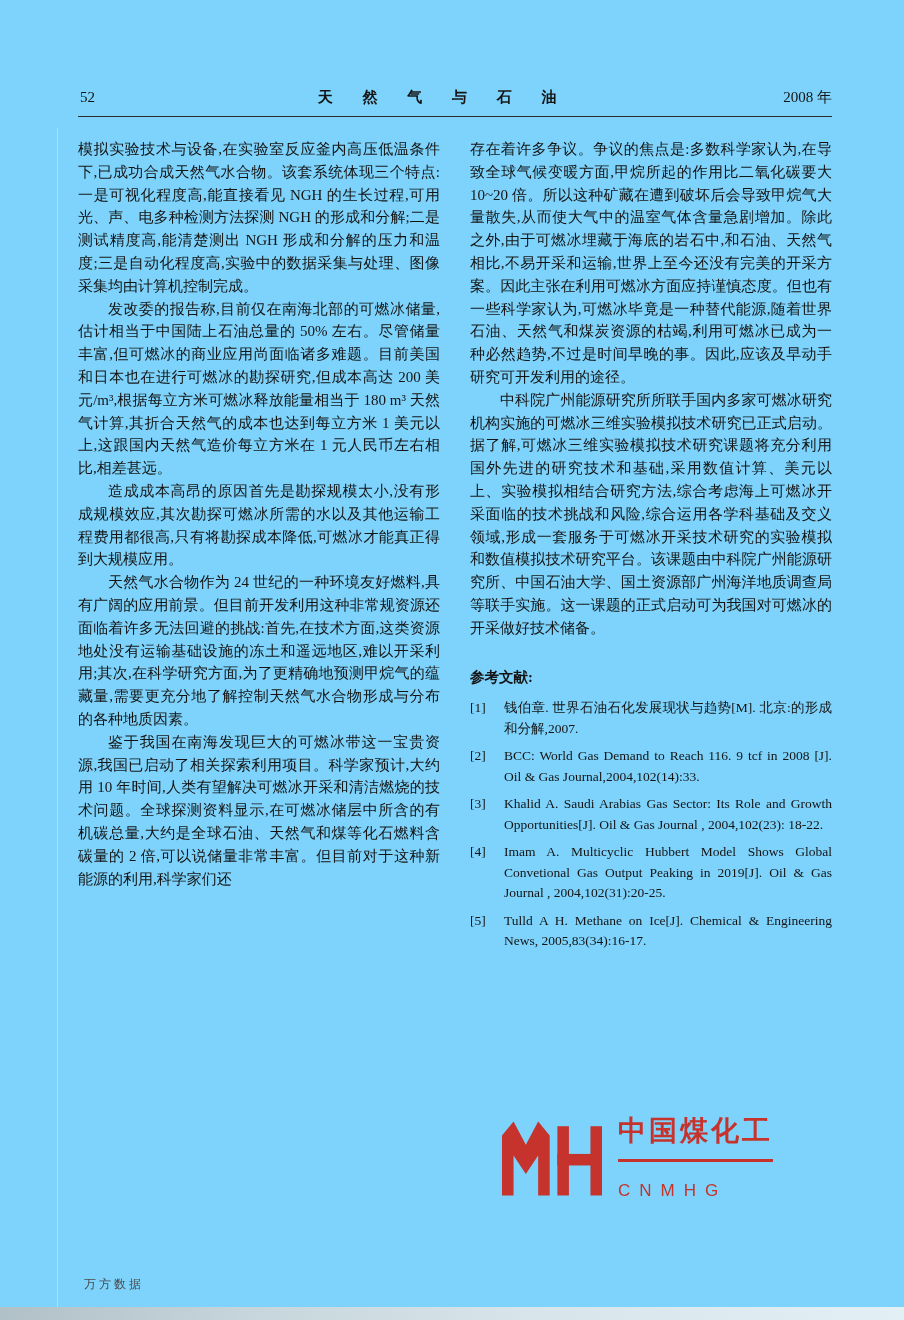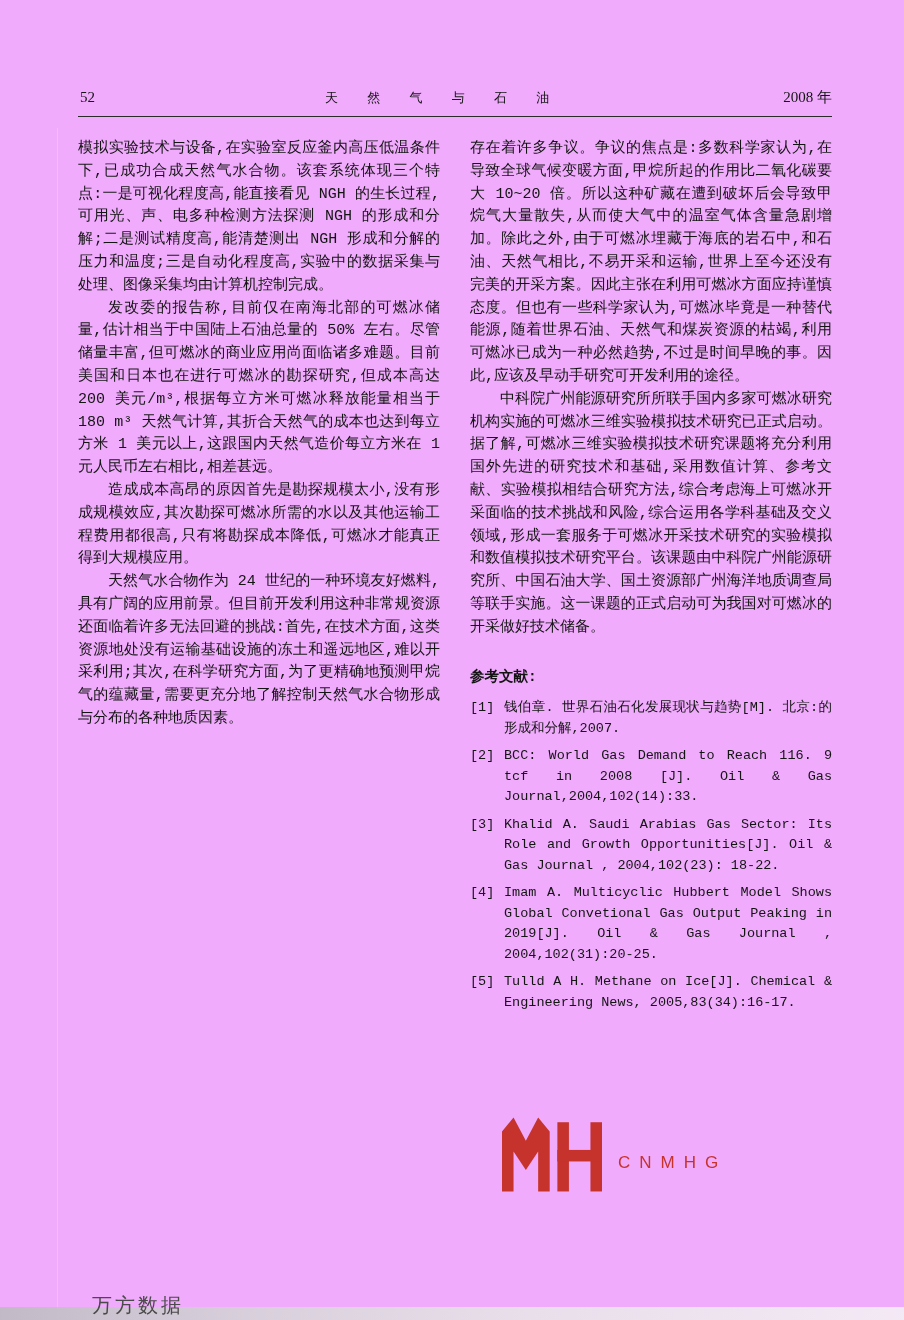--- a/index.html
+++ b/index.html
@@ -1,55 +1,55 @@
 <!DOCTYPE html>
 <html><head>
 <meta charset="utf-8">
 <style>
   html,body{margin:0;padding:0;background:#ffffff;}
   body{
     width:904px;height:1320px;position:relative;overflow:hidden;
     font-family:"Liberation Serif","DejaVu Serif",serif;color:#141414;
   }
-  .page{position:absolute;inset:0;background:#f0abfc;}
+  .page{position:absolute;inset:0;background:#7dd3fc;}
 
   
   .edge-left{position:absolute;left:57px;top:128px;bottom:10px;width:1px;background:#d4d4d2;}
   .edge-bottom{position:absolute;left:0;bottom:0;width:100%;height:13px;
     background:linear-gradient(to right,#b9bdbd 0%,#d4d6d6 28%,#e7e8e8 58%,#f4f4f4 100%);opacity:.85;}
 
   .header{
     position:absolute;top:88px;left:80px;width:752px;
     display:flex;justify-content:space-between;align-items:baseline;
     font-size:15px;
   }
-  .journal{letter-spacing:4px;word-spacing:18px;font-size:13px;}
+  .journal{letter-spacing:4px;word-spacing:18px;font-size:15px;font-weight:bold;}
   .rule{position:absolute;top:116px;left:78px;width:754px;border-top:1.6px solid #2a2a2a;}
 
   .columns{position:absolute;top:138px;left:78px;width:754px;display:flex;gap:30px;}
-  .col{width:362px;font-size:15px;line-height:22.8px;text-align:justify;font-family:Liberation Mono, monospace;}
+  .col{width:362px;font-size:15px;line-height:22.8px;text-align:justify;}
   .col p{margin:0;text-indent:2em;}
   .col p.no-indent{text-indent:0;}
 
   .refs{margin-top:26px;}
   .refs-heading{font-size:14.5px;font-weight:bold;margin-bottom:10px;}
   .ref{display:flex;font-size:13.5px;line-height:20.5px;margin-bottom:7px;text-align:justify;}
   .ref-num{flex:0 0 34px;}
   .ref-text{flex:1;}
 
   .logo{position:absolute;top:1112px;left:502px;display:flex;align-items:center;gap:16px;}
   .logo-mark svg{display:block;}
   .logo-cn{font-size:28px;font-weight:600;color:#c5332c;letter-spacing:3px;
     border-bottom:3px solid #c5332c;padding-bottom:9px;
     font-family:"Liberation Sans","DejaVu Sans",sans-serif;}
   .logo-en{font-size:17px;color:#c5332c;letter-spacing:9px;margin-top:19px;
     font-family:"Liberation Sans","DejaVu Sans",sans-serif;}
 
-  .watermark{position:absolute;left:92px;top:1276px;font-size:20px;color:#4a4a4a;
-    letter-spacing:3px;font-family:"Liberation Sans","DejaVu Sans",sans-serif;margin-top:16px;}
+  .watermark{position:absolute;left:84px;top:1276px;font-size:12px;color:#4a4a4a;
+    letter-spacing:3px;font-family:"Liberation Sans","DejaVu Sans",sans-serif;}
 </style>
 </head>
 <body>
 
 <div class="page">
 
   <div class="edge-left"></div>
   <div class="edge-bottom"></div>
 
   <div class="header">
@@ -59,25 +59,26 @@
   </div>
   <div class="rule"></div>
 
   <div class="columns">
 
     <div class="col">
       <p class="no-indent">模拟实验技术与设备,在实验室反应釜内高压低温条件下,已成功合成天然气水合物。该套系统体现三个特点:一是可视化程度高,能直接看见 NGH 的生长过程,可用光、声、电多种检测方法探测 NGH 的形成和分解;二是测试精度高,能清楚测出 NGH 形成和分解的压力和温度;三是自动化程度高,实验中的数据采集与处理、图像采集均由计算机控制完成。</p>
       <p>发改委的报告称,目前仅在南海北部的可燃冰储量,估计相当于中国陆上石油总量的 50% 左右。尽管储量丰富,但可燃冰的商业应用尚面临诸多难题。目前美国和日本也在进行可燃冰的勘探研究,但成本高达 200 美元/m³,根据每立方米可燃冰释放能量相当于 180 m³ 天然气计算,其折合天然气的成本也达到每立方米 1 美元以上,这跟国内天然气造价每立方米在 1 元人民币左右相比,相差甚远。</p>
       <p>造成成本高昂的原因首先是勘探规模太小,没有形成规模效应,其次勘探可燃冰所需的水以及其他运输工程费用都很高,只有将勘探成本降低,可燃冰才能真正得到大规模应用。</p>
       <p>天然气水合物作为 24 世纪的一种环境友好燃料,具有广阔的应用前景。但目前开发利用这种非常规资源还面临着许多无法回避的挑战:首先,在技术方面,这类资源地处没有运输基础设施的冻土和遥远地区,难以开采利用;其次,在科学研究方面,为了更精确地预测甲烷气的蕴藏量,需要更充分地了解控制天然气水合物形成与分布的各种地质因素。</p>
+      <p>鉴于我国在南海发现巨大的可燃冰带这一宝贵资源,我国已启动了相关探索利用项目。科学家预计,大约用 10 年时间,人类有望解决可燃冰开采和清洁燃烧的技术问题。全球探测资料显示,在可燃冰储层中所含的有机碳总量,大约是全球石油、天然气和煤等化石燃料含碳量的 2 倍,可以说储量非常丰富。但目前对于这种新能源的利用,科学家们还</p>
     </div>
 
     <div class="col">
       <p class="no-indent">存在着许多争议。争议的焦点是:多数科学家认为,在导致全球气候变暖方面,甲烷所起的作用比二氧化碳要大 10~20 倍。所以这种矿藏在遭到破坏后会导致甲烷气大量散失,从而使大气中的温室气体含量急剧增加。除此之外,由于可燃冰埋藏于海底的岩石中,和石油、天然气相比,不易开采和运输,世界上至今还没有完美的开采方案。因此主张在利用可燃冰方面应持谨慎态度。但也有一些科学家认为,可燃冰毕竟是一种替代能源,随着世界石油、天然气和煤炭资源的枯竭,利用可燃冰已成为一种必然趋势,不过是时间早晚的事。因此,应该及早动手研究可开发利用的途径。</p>
-      <p>中科院广州能源研究所所联手国内多家可燃冰研究机构实施的可燃冰三维实验模拟技术研究已正式启动。据了解,可燃冰三维实验模拟技术研究课题将充分利用国外先进的研究技术和基础,采用数值计算、参考文献、实验模拟相结合研究方法,综合考虑海上可燃冰开采面临的技术挑战和风险,综合运用各学科基础及交义领域,形成一套服务于可燃冰开采技术研究的实验模拟和数值模拟技术研究平台。该课题由中科院广州能源研究所、中国石油大学、国土资源部广州海洋地质调查局等联手实施。这一课题的正式启动可为我国对可燃冰的开采做好技术储备。</p>
+      <p>中科院广州能源研究所所联手国内多家可燃冰研究机构实施的可燃冰三维实验模拟技术研究已正式启动。据了解,可燃冰三维实验模拟技术研究课题将充分利用国外先进的研究技术和基础,采用数值计算、美元以上、实验模拟相结合研究方法,综合考虑海上可燃冰开采面临的技术挑战和风险,综合运用各学科基础及交义领域,形成一套服务于可燃冰开采技术研究的实验模拟和数值模拟技术研究平台。该课题由中科院广州能源研究所、中国石油大学、国土资源部广州海洋地质调查局等联手实施。这一课题的正式启动可为我国对可燃冰的开采做好技术储备。</p>
 
       <div class="refs">
         <div class="refs-heading">参考文献:</div>
 
         <div class="ref">
           <span class="ref-num">[1]</span>
           <span class="ref-text">钱伯章. 世界石油石化发展现状与趋势[M]. 北京:的形成和分解,2007.</span>
         </div>
         <div class="ref">
           <span class="ref-num">[2]</span>
@@ -105,19 +106,20 @@
       <svg width="100" height="82" viewBox="0 0 130 100" aria-hidden="true">
         <g fill="#c5332c">
           <polygon points="0,100 0,22 15,4 31,34 47,4 62,22 62,100 47,100 47,48 31,72 15,48 15,100"></polygon>
           <rect x="72" y="10" width="15" height="90"></rect>
           <rect x="115" y="10" width="15" height="90"></rect>
           <rect x="72" y="46" width="58" height="15"></rect>
         </g>
       </svg>
     </div>
     <div class="logo-texts">
+      <div class="logo-cn">中国煤化工</div>
       <div class="logo-en">CNMHG</div>
     </div>
   </div>
 
   <div class="watermark">万方数据</div>
 
 </div>
 
 </body></html>

